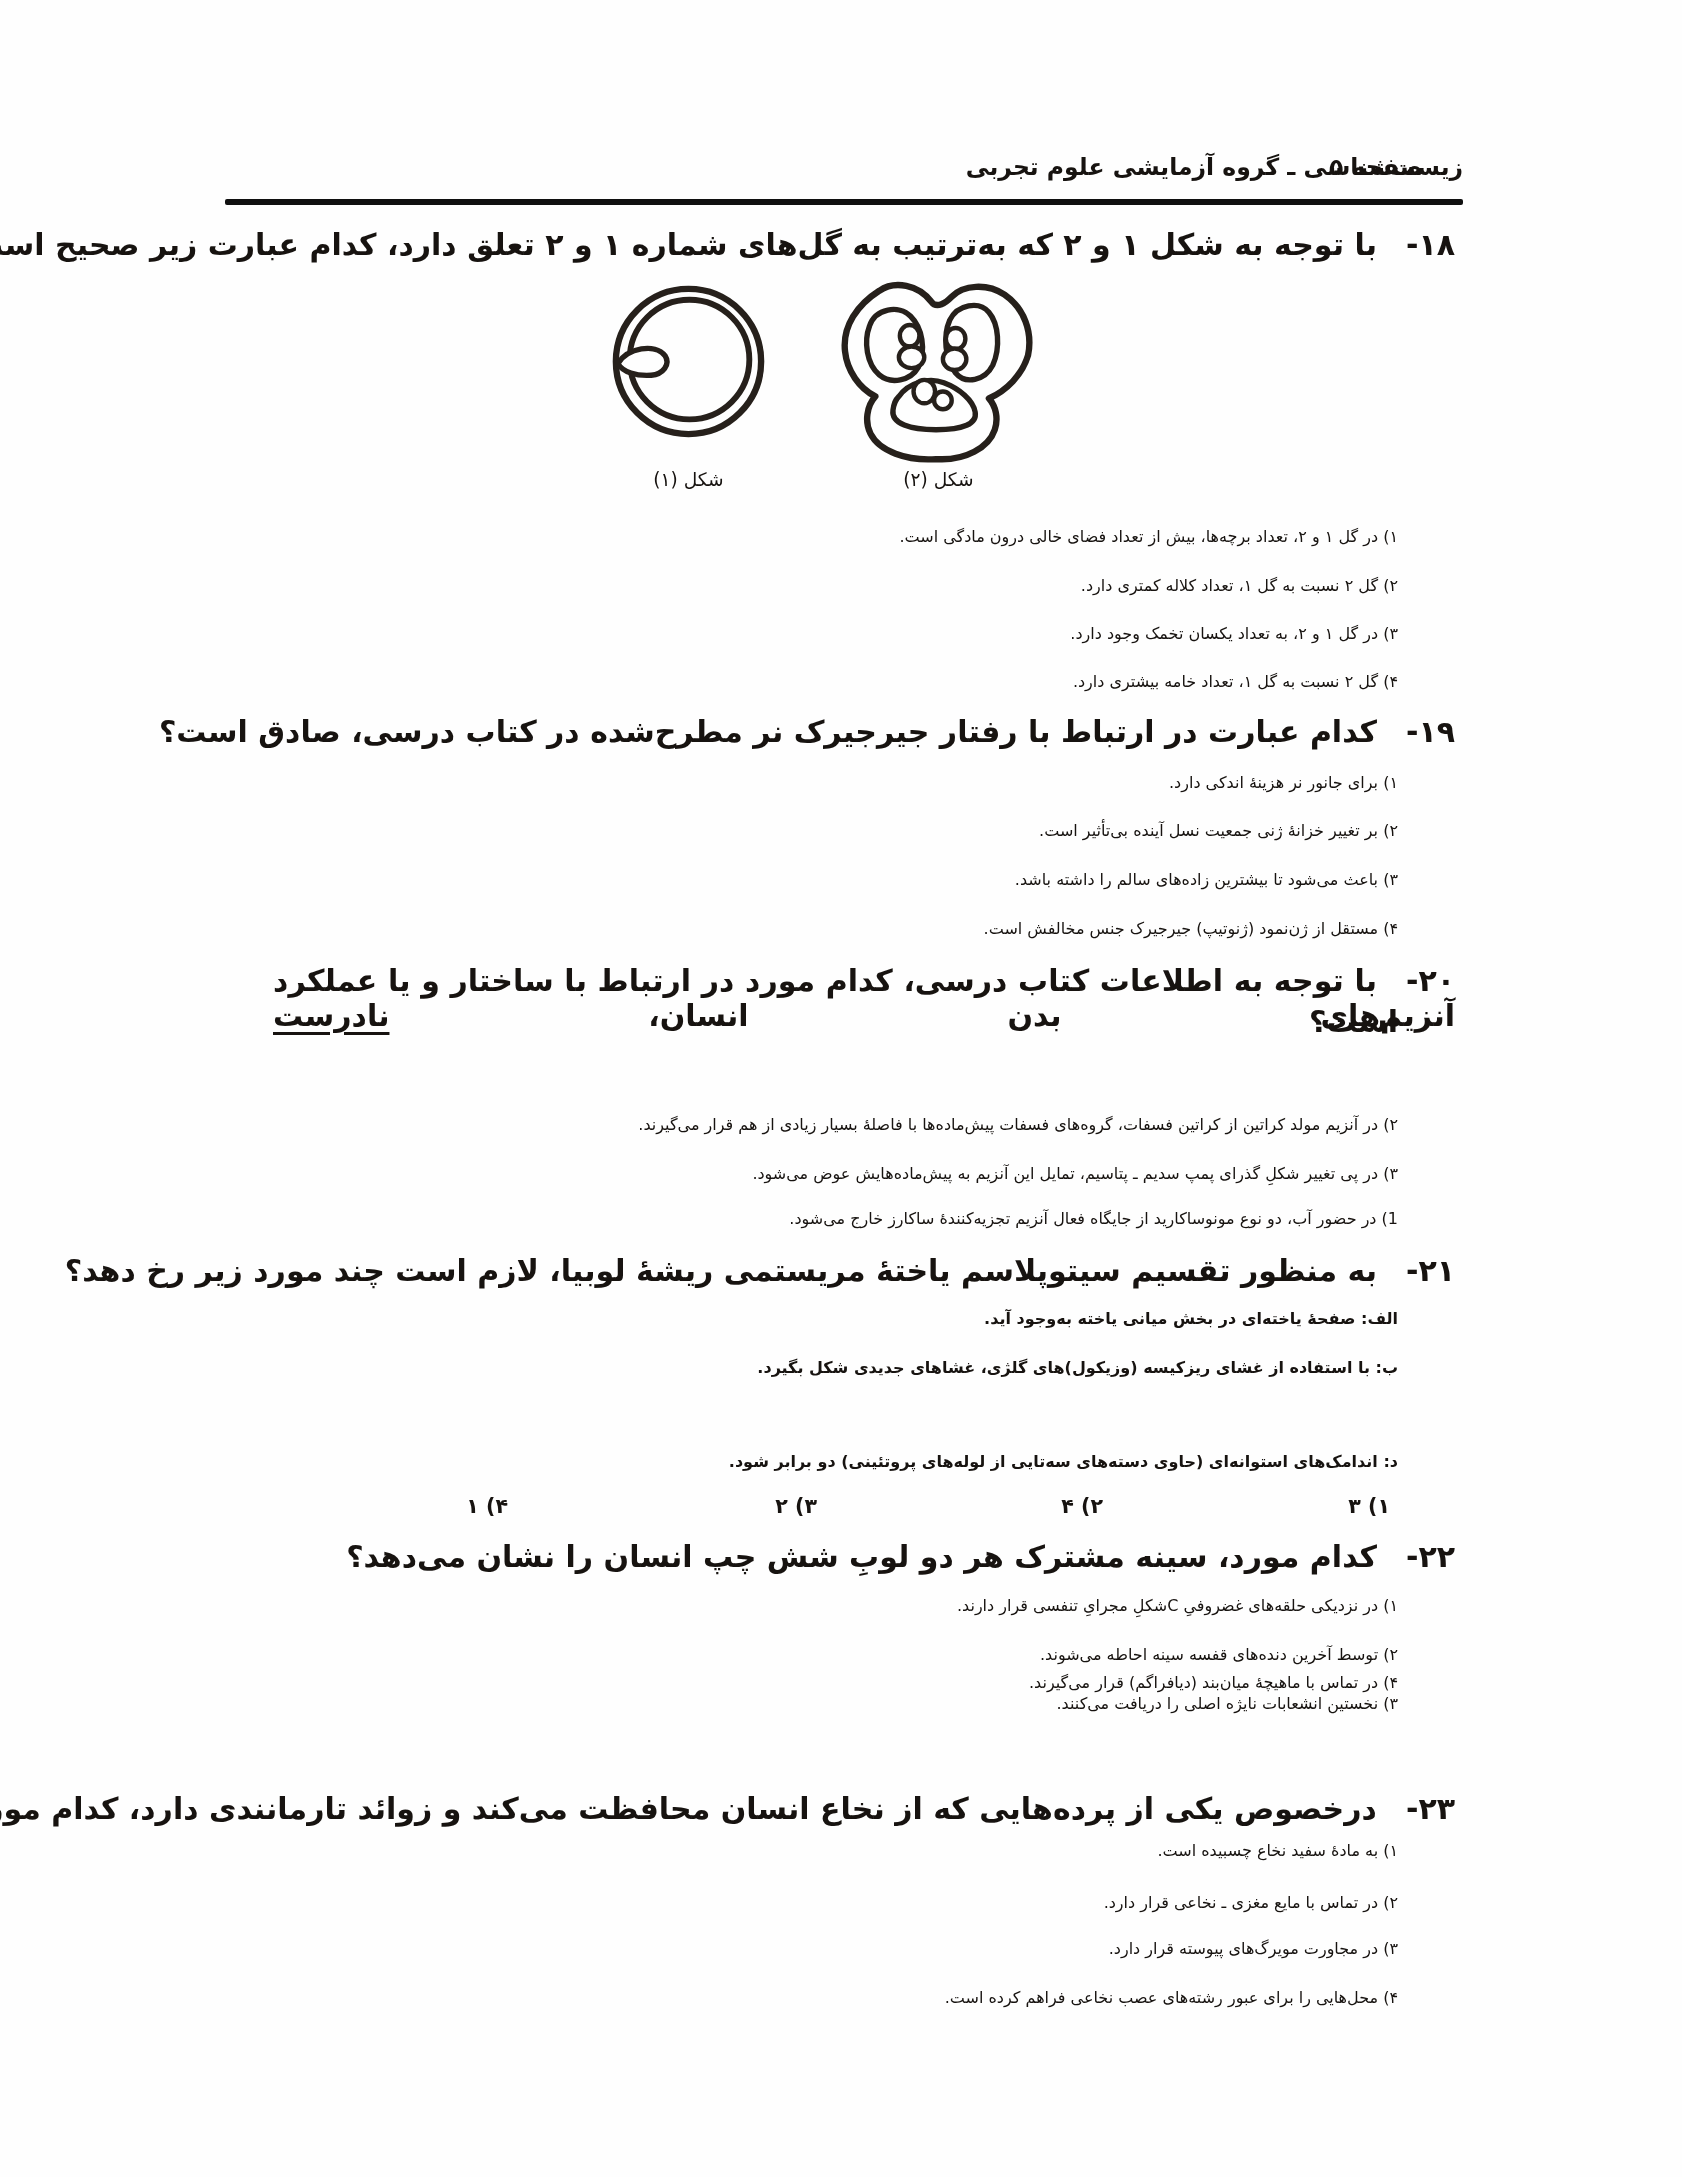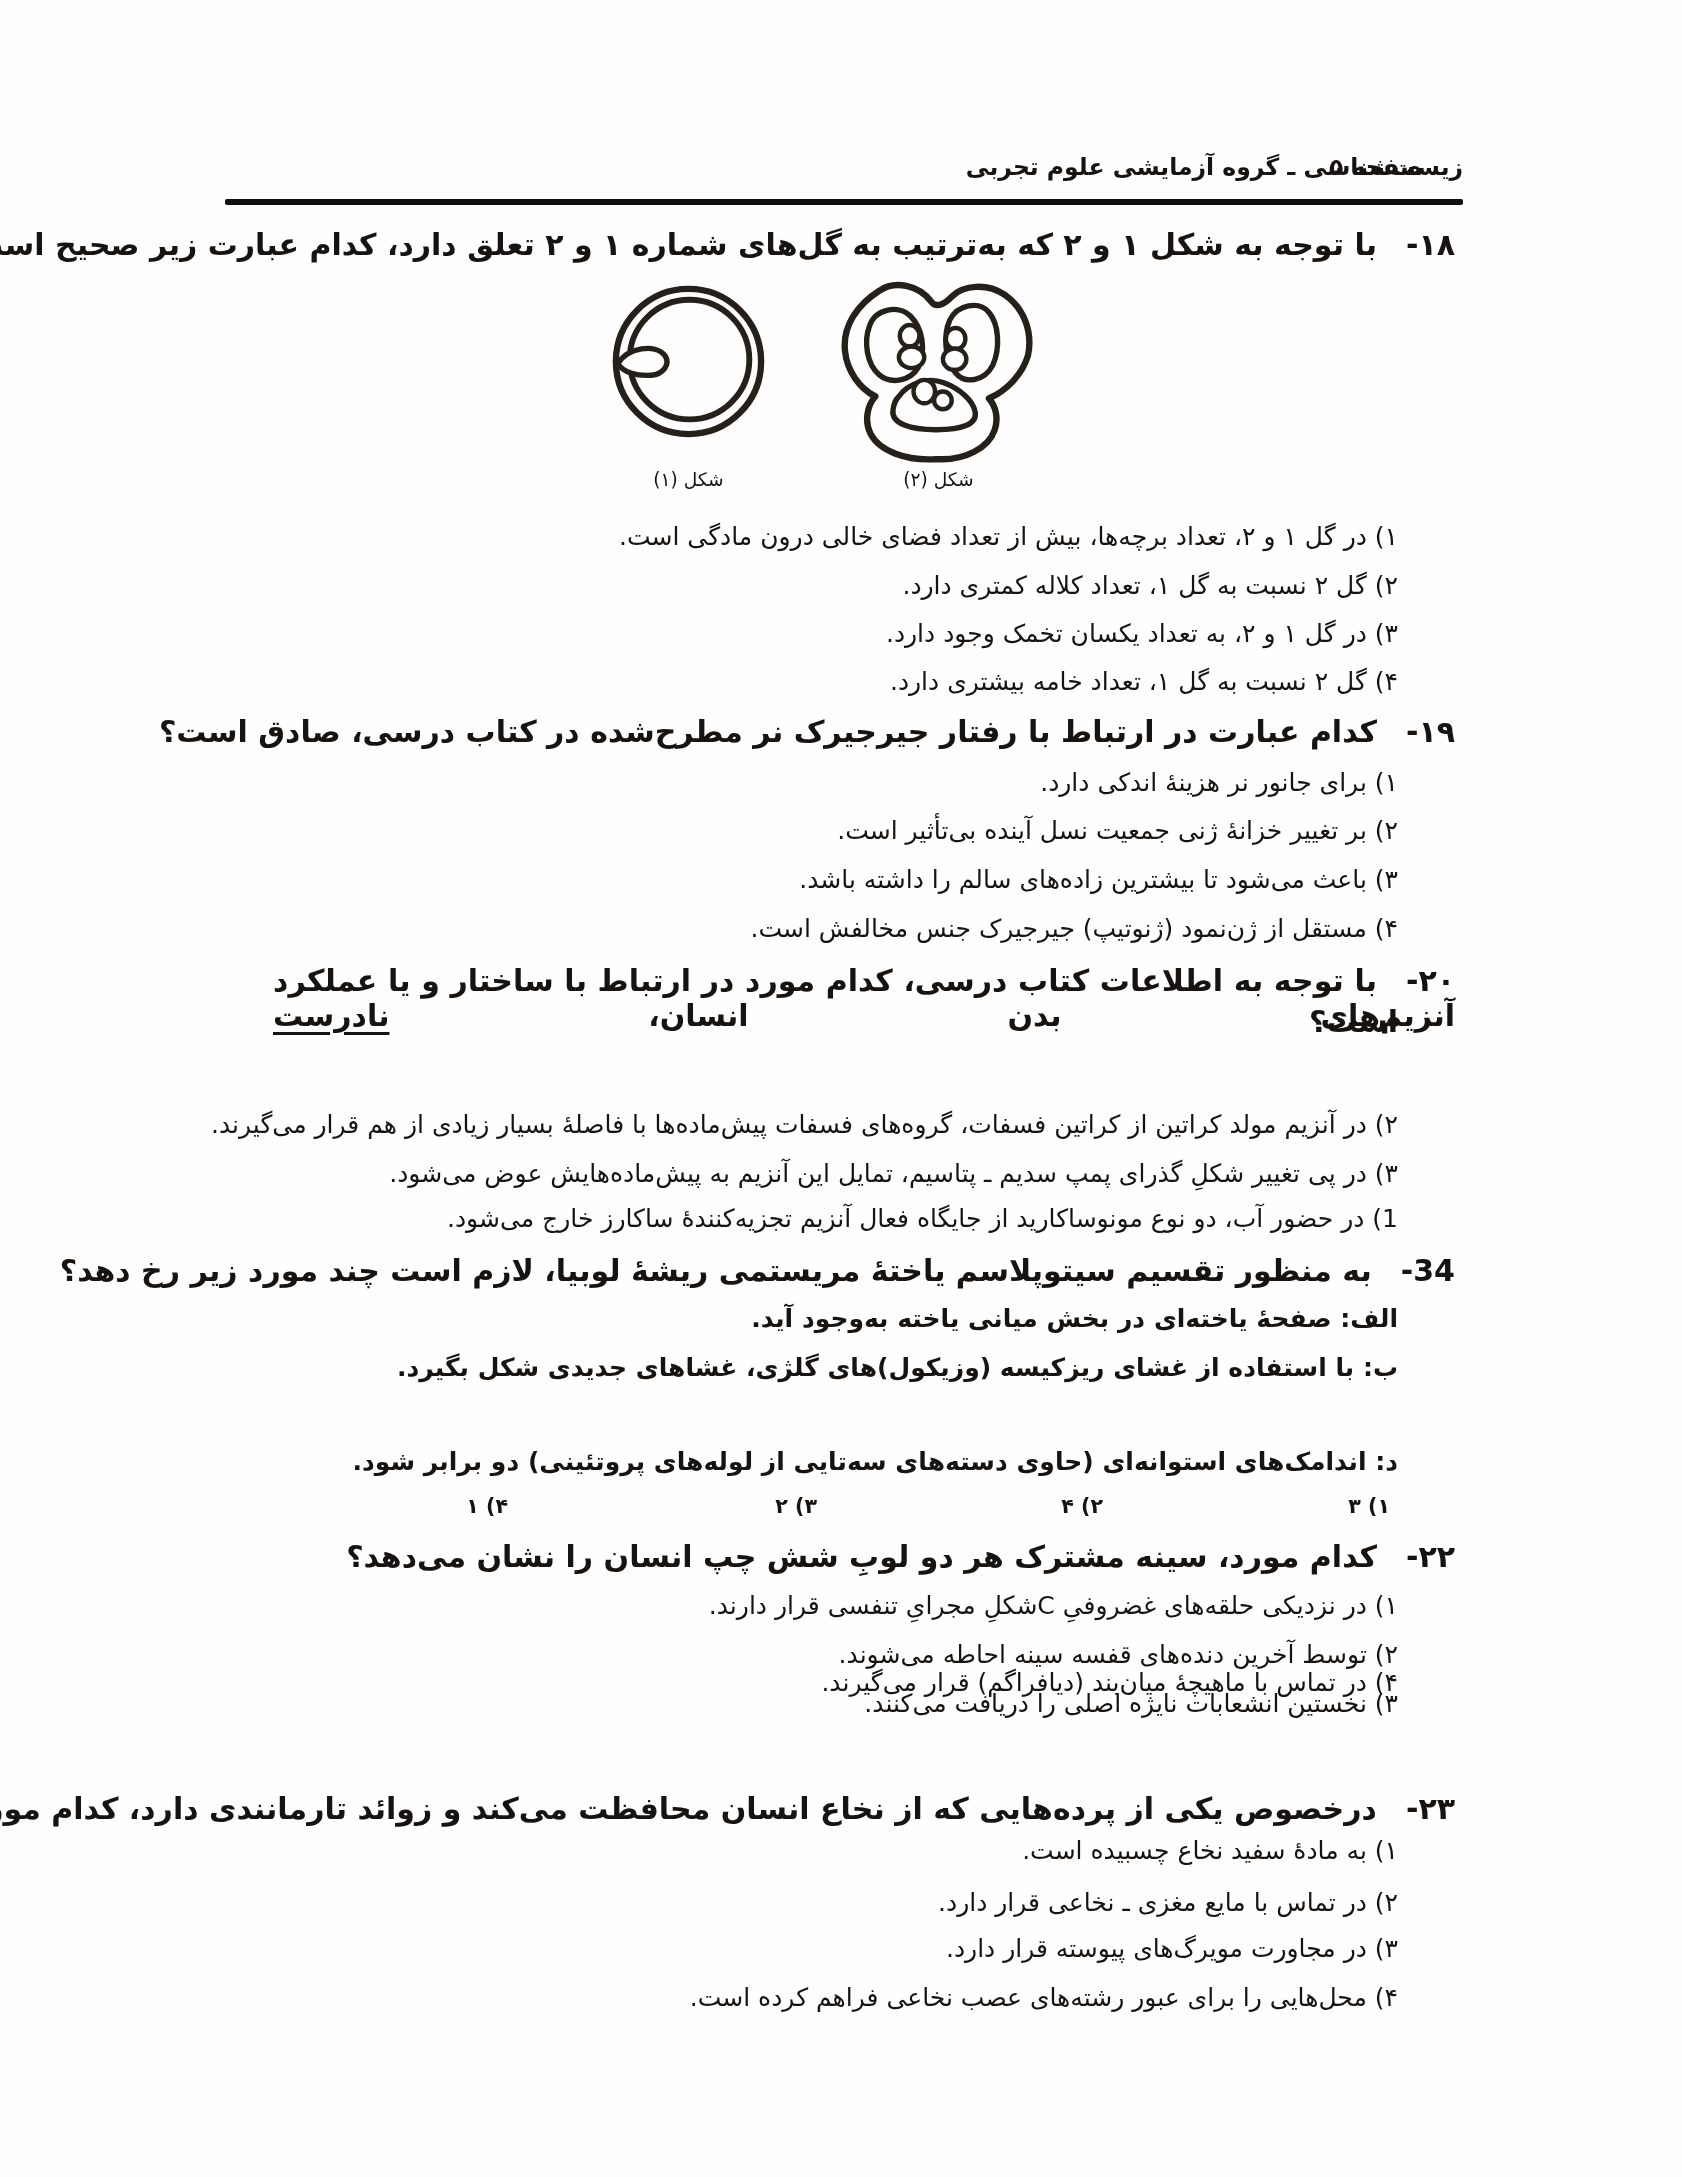--- a/index.html
+++ b/index.html
@@ -20,21 +20,21 @@
   .hdr-page{
     position:absolute;top:153px;left:1330px;
     font-size:23.5px;font-weight:700;white-space:nowrap;
   }
   .hdr-rule{
     position:absolute;top:199px;left:226px;width:1238px;height:5.9px;
     background:#101010;border-radius:2px;
   }
   .line{
     position:absolute;right:227px;
-    font-size:25px;line-height:35px;white-space:nowrap;
+    font-size:16px;line-height:35px;white-space:nowrap;
   }
   .stem{font-size:30px;font-weight:700;}
   .opt{right:284px;}
   .item{right:284px;font-weight:700;}
   .qnum{display:inline-block;margin-left:29px;font-weight:700;}
   .u{text-decoration:underline;text-decoration-thickness:2.5px;text-underline-offset:5.9px;}
   .stretch{
     right:227px;left:248px;white-space:normal;
     text-align:justify;text-align-last:justify;text-justify:inter-word;margin-left:26px;
   }
@@ -113,21 +113,21 @@
 
   <div class="line stem stretch" style="top:963px">
     <span class="qnum">۲۰-</span><span>با توجه به اطلاعات کتاب درسی، کدام مورد در ارتباط با ساختار و یا عملکرد آنزیم‌های بدن انسان، </span><span class="u">نادرست</span>
   </div>
   <div class="line stem" style="top:1004px;right:284px">است؟</div>
   <div class="line opt" style="top:1107px">۲) در آنزیم مولد کراتین از کراتین فسفات، گروه‌های فسفات پیش‌ماده‌ها با فاصلهٔ بسیار زیادی از هم قرار می‌گیرند.</div>
   <div class="line opt" style="top:1156px">۳) در پی تغییر شکلِ گذرای پمپ سدیم ـ پتاسیم، تمایل این آنزیم به پیش‌ماده‌هایش عوض می‌شود.</div>
   <div class="line opt" style="top:1201px">1) در حضور آب، دو نوع مونوساکارید از جایگاه فعال آنزیم تجزیه‌کنندهٔ ساکارز خارج می‌شود.</div>
 
   <div class="line stem" style="top:1253px">
-    <span class="qnum">34-</span><span>به منظور تقسیم سیتوپلاسم یاختهٔ مریستمی ریشهٔ لوبیا، لازم است چند مورد زیر رخ دهد؟</span>
+    <span class="qnum">۲۱-</span><span>به منظور تقسیم سیتوپلاسم یاختهٔ مریستمی ریشهٔ لوبیا، لازم است چند مورد زیر رخ دهد؟</span>
   </div>
   <div class="line item" style="top:1301px">الف: صفحهٔ یاخته‌ای در بخش میانی یاخته به‌وجود آید.</div>
   <div class="line item" style="top:1350px">ب: با استفاده از غشای ریزکیسه (وزیکول)های گلژی، غشاهای جدیدی شکل بگیرد.</div>
   <div class="line item" style="top:1444px">د: اندامک‌های استوانه‌ای (حاوی دسته‌های سه‌تایی از لوله‌های پروتئینی) دو برابر شود.</div>
   <span class="ansrow-item" style="right:292px">۱) ۳</span>
   <span class="ansrow-item" style="right:579px">۲) ۴</span>
   <span class="ansrow-item" style="right:865px">۳) ۲</span>
   <span class="ansrow-item" style="right:1174px">۴) ۱</span>
 
   <div class="line stem" style="top:1539px">

